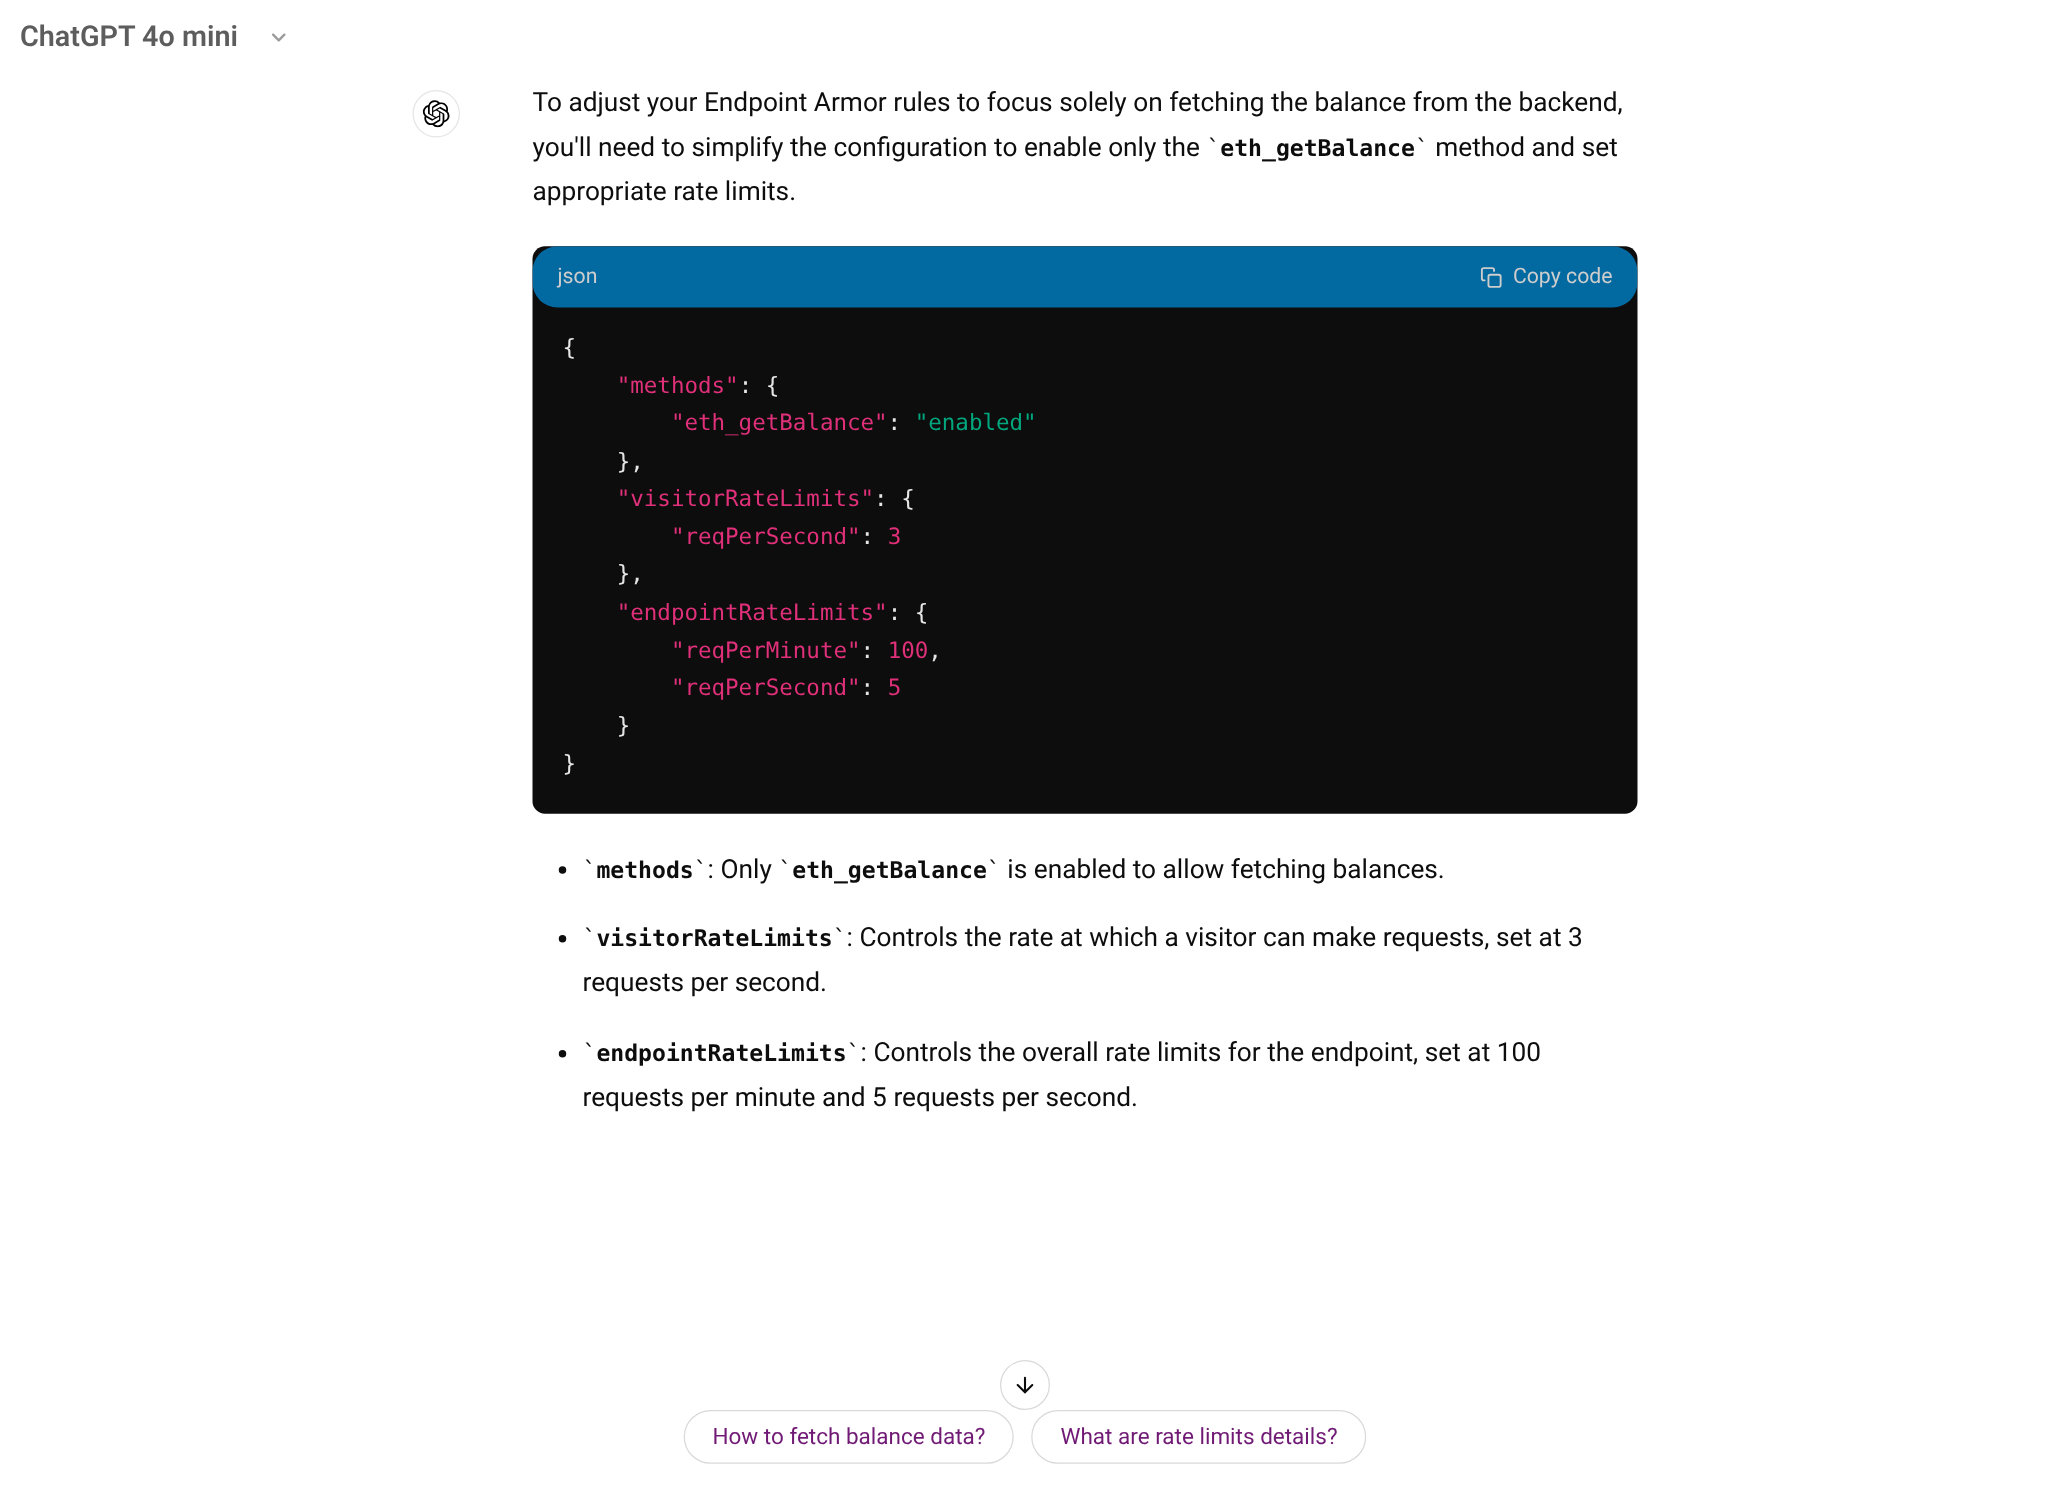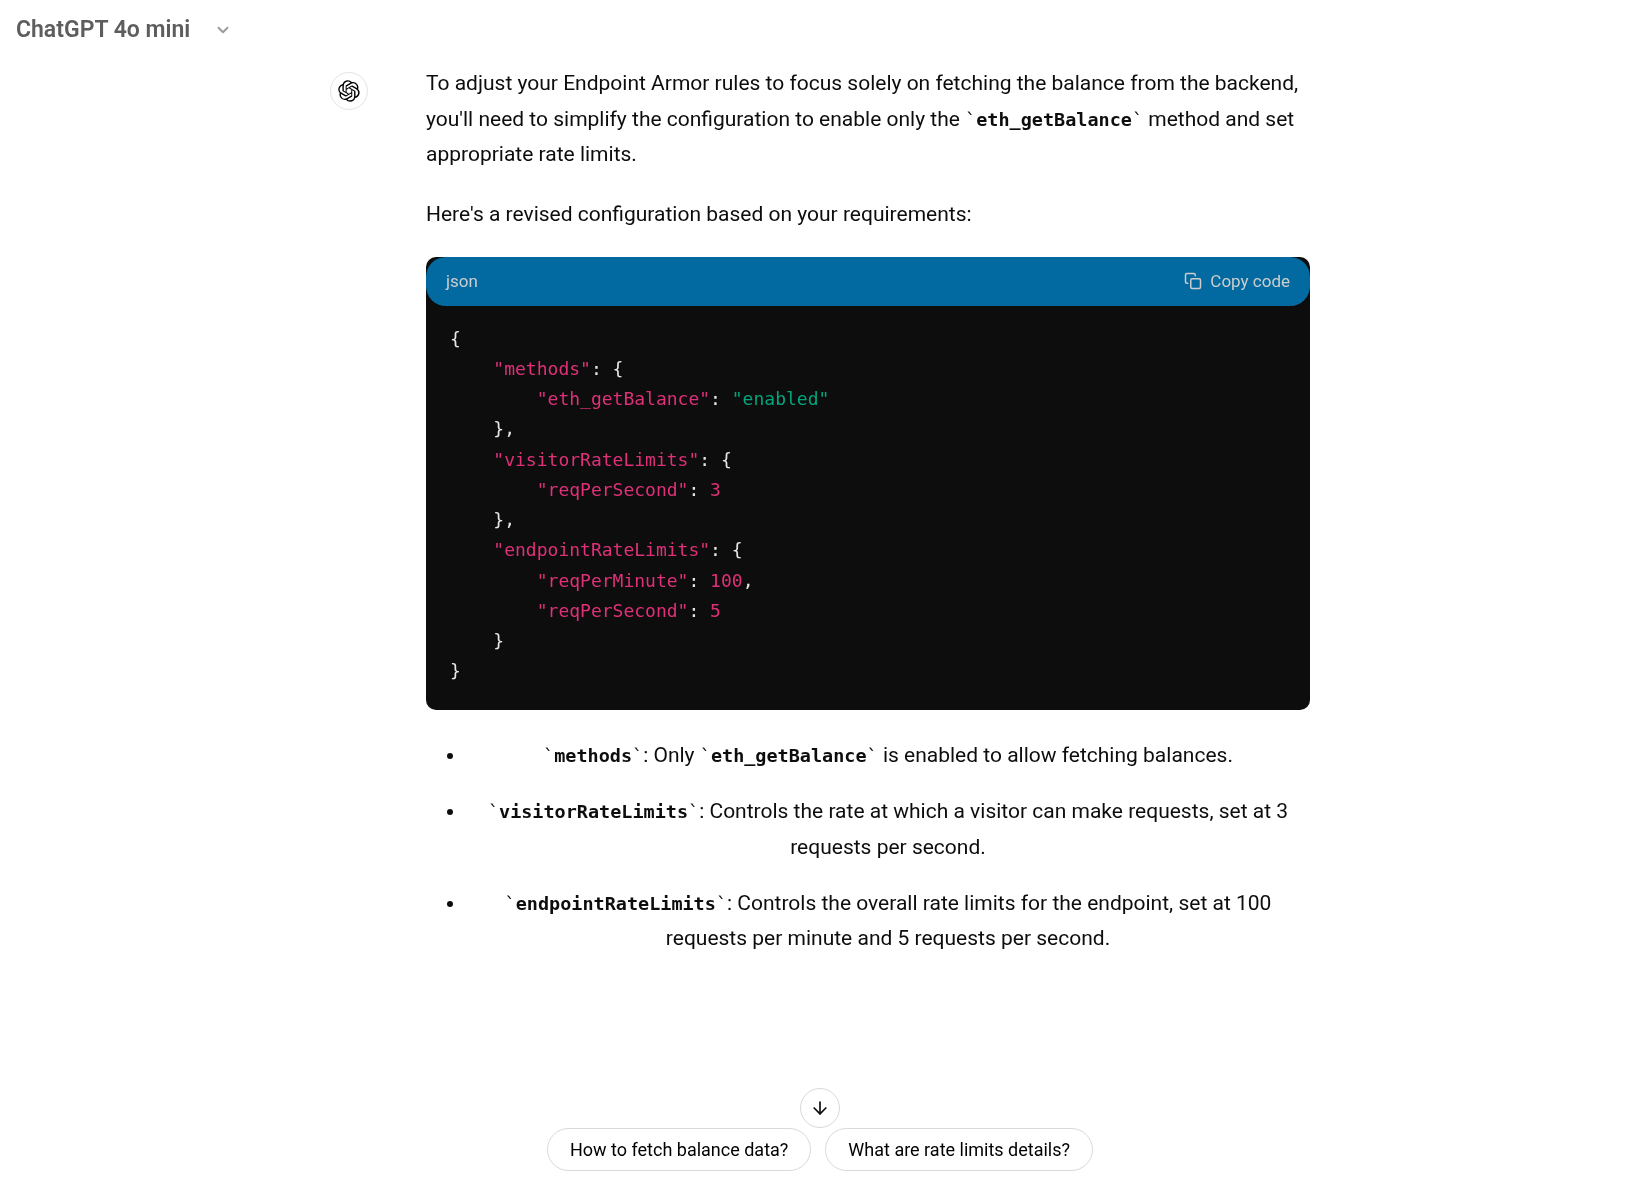--- a/index.html
+++ b/index.html
@@ -115,21 +115,20 @@
   }
   ul.explain {
     list-style: disc;
     padding-left: 28px;
     margin-left: 12px;
   }
   ul.explain li {
     margin-bottom: 20px;
     font-size: 21px;
     line-height: 1.7;
-    text-align: center;
   }
 
   .scroll-down-btn {
     position: absolute;
     left: 50%;
     transform: translateX(-50%);
     top: 1088px;
     width: 40px; height: 40px;
     border-radius: 50%;
     background: #fff;
@@ -148,21 +147,21 @@
     display: flex;
     gap: 14px;
     z-index: 6;
   }
   .suggestion-pill {
     background: #fff;
     border: 1px solid #d9d9d9;
     border-radius: 24px;
     padding: 10px 22px;
     font-size: 18px;
-    color: #000000;
+    color: #701a75;
     cursor: pointer;
     white-space: nowrap;
   }
 </style>
 </head>
 <body>
 
 <div class="header">
   <span class="model-label">ChatGPT 4o mini</span>
   <span class="model-chevron">
@@ -178,21 +177,20 @@
       <svg viewBox="0 0 41 41" fill="none">
         <path d="M37.532 16.87a9.963 9.963 0 00-.856-8.184 10.078 10.078 0 00-10.855-4.835A9.964 9.964 0 0018.306.5a10.079 10.079 0 00-9.614 6.977 9.967 9.967 0 00-6.664 4.834 10.08 10.08 0 001.24 11.817 9.965 9.965 0 00.856 8.185 10.079 10.079 0 0010.855 4.835 9.965 9.965 0 007.516 3.35 10.078 10.078 0 009.617-6.981 9.967 9.967 0 006.663-4.834 10.079 10.079 0 00-1.243-11.813zM22.498 37.886a7.474 7.474 0 01-4.799-1.735c.061-.033.168-.091.237-.134l7.964-4.6a1.294 1.294 0 00.655-1.134V19.054l3.366 1.944a.12.12 0 01.066.092v9.299a7.505 7.505 0 01-7.49 7.496zM6.392 31.006a7.471 7.471 0 01-.894-5.023c.06.036.162.099.237.141l7.964 4.6a1.297 1.297 0 001.308 0l9.724-5.614v3.888a.12.12 0 01-.048.103l-8.051 4.649a7.504 7.504 0 01-10.24-2.744zM4.297 13.62A7.469 7.469 0 018.2 10.333c0 .068-.004.19-.004.274v9.201a1.294 1.294 0 00.654 1.132l9.723 5.614-3.366 1.944a.12.12 0 01-.114.01L7.04 23.856a7.504 7.504 0 01-2.743-10.237zm27.658 6.437l-9.724-5.615 3.367-1.943a.121.121 0 01.113-.01l8.052 4.648a7.498 7.498 0 01-1.158 13.528v-9.476a1.293 1.293 0 00-.65-1.132zm3.35-5.043c-.059-.037-.162-.099-.236-.141l-7.965-4.6a1.298 1.298 0 00-1.308 0l-9.723 5.614v-3.888a.12.12 0 01.048-.103l8.05-4.645a7.497 7.497 0 0111.135 7.763zm-21.063 6.929l-3.367-1.944a.12.12 0 01-.065-.092v-9.299a7.497 7.497 0 0112.293-5.756 6.94 6.94 0 00-.236.134l-7.965 4.6a1.294 1.294 0 00-.654 1.132l-.006 11.225zm1.829-3.943l4.33-2.501 4.332 2.5v5l-4.331 2.5-4.331-2.5V18z" fill="#000"></path>
       </svg>
     </div>
     <div class="message-body">
 
       <p class="para">
         <span>To adjust your Endpoint Armor rules to focus solely on fetching the balance from the backend, you'll need to simplify the configuration to enable only the </span><span class="tick">`</span><span class="inline-code">eth_getBalance</span><span class="tick">`</span><span> method and set appropriate rate limits.</span>
       </p>
 
-      <p class="para">Here's a revised configuration based on your requirements:</p>
 
       <div class="codeblock">
         <div class="codeblock-header">
           <span>json</span>
           <div class="copy-btn">
             <svg viewBox="0 0 24 24" fill="none" stroke-width="2" stroke-linecap="round" stroke-linejoin="round">
                 <rect x="9" y="9" width="13" height="13" rx="2"></rect>
                 <path d="M5 15H4a2 2 0 01-2-2V4a2 2 0 012-2h9a2 2 0 012 2v1"></path>
               </svg>
             <span>Copy code</span>

